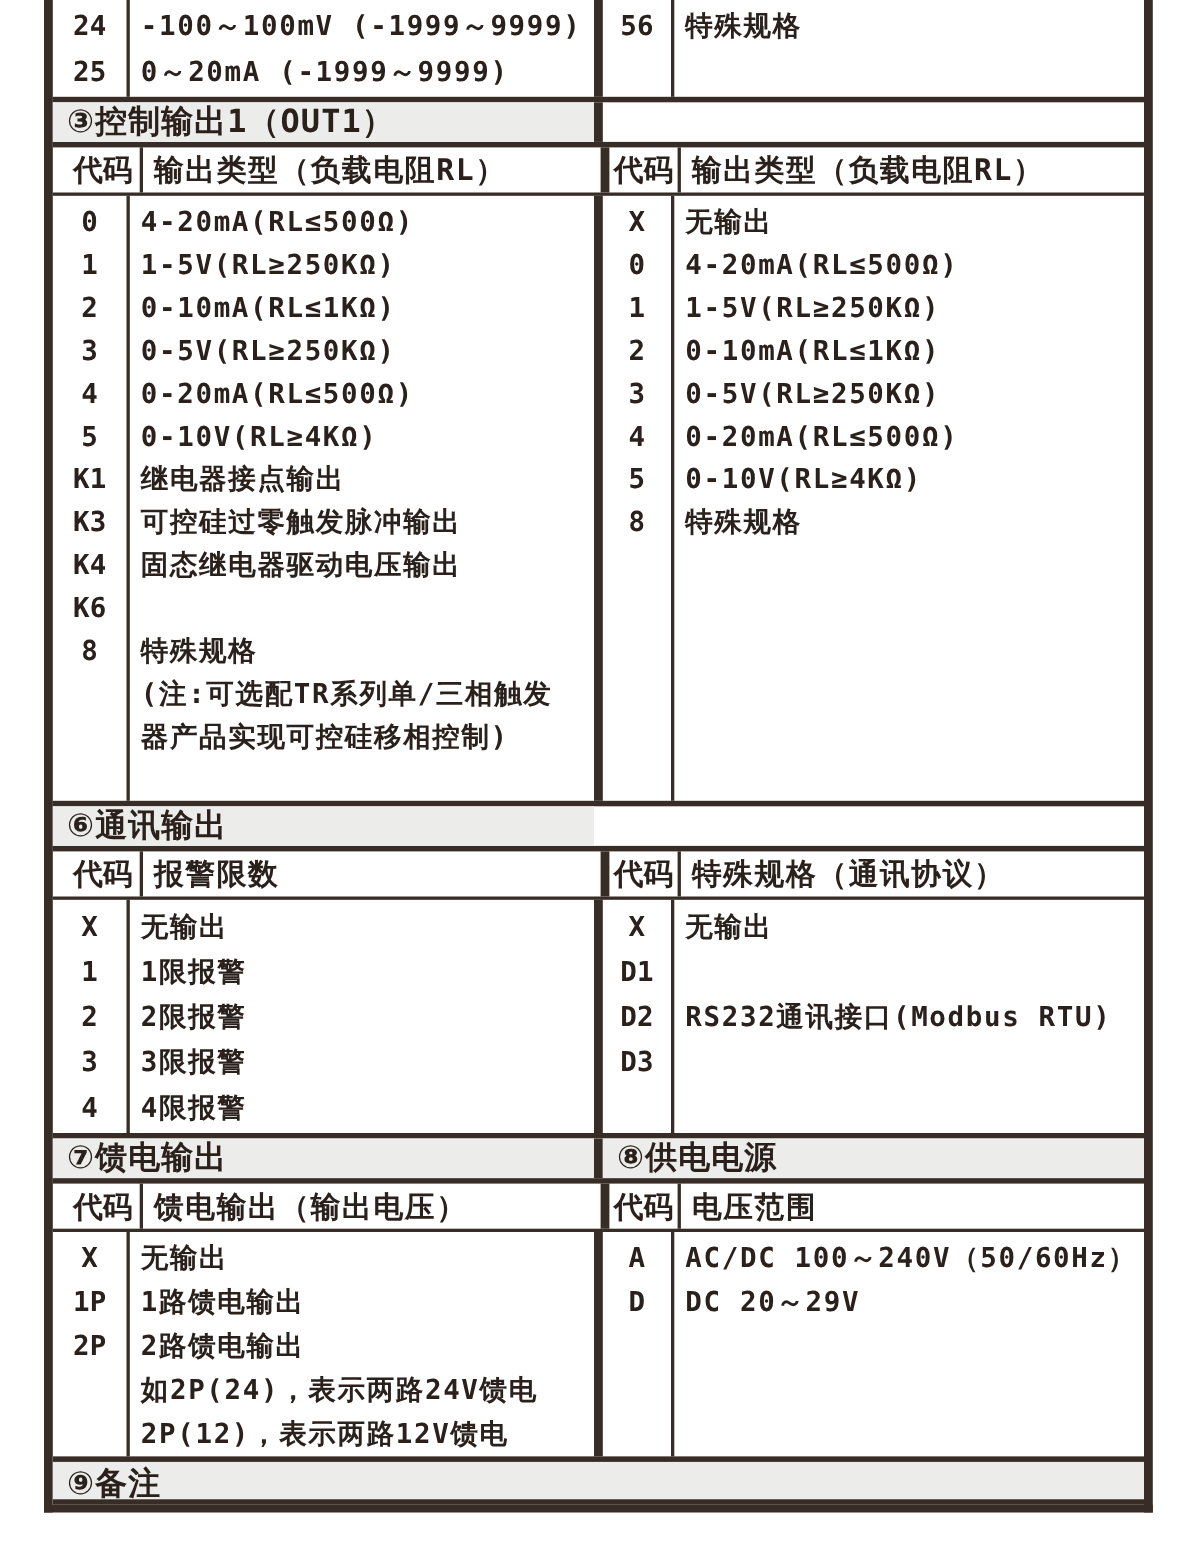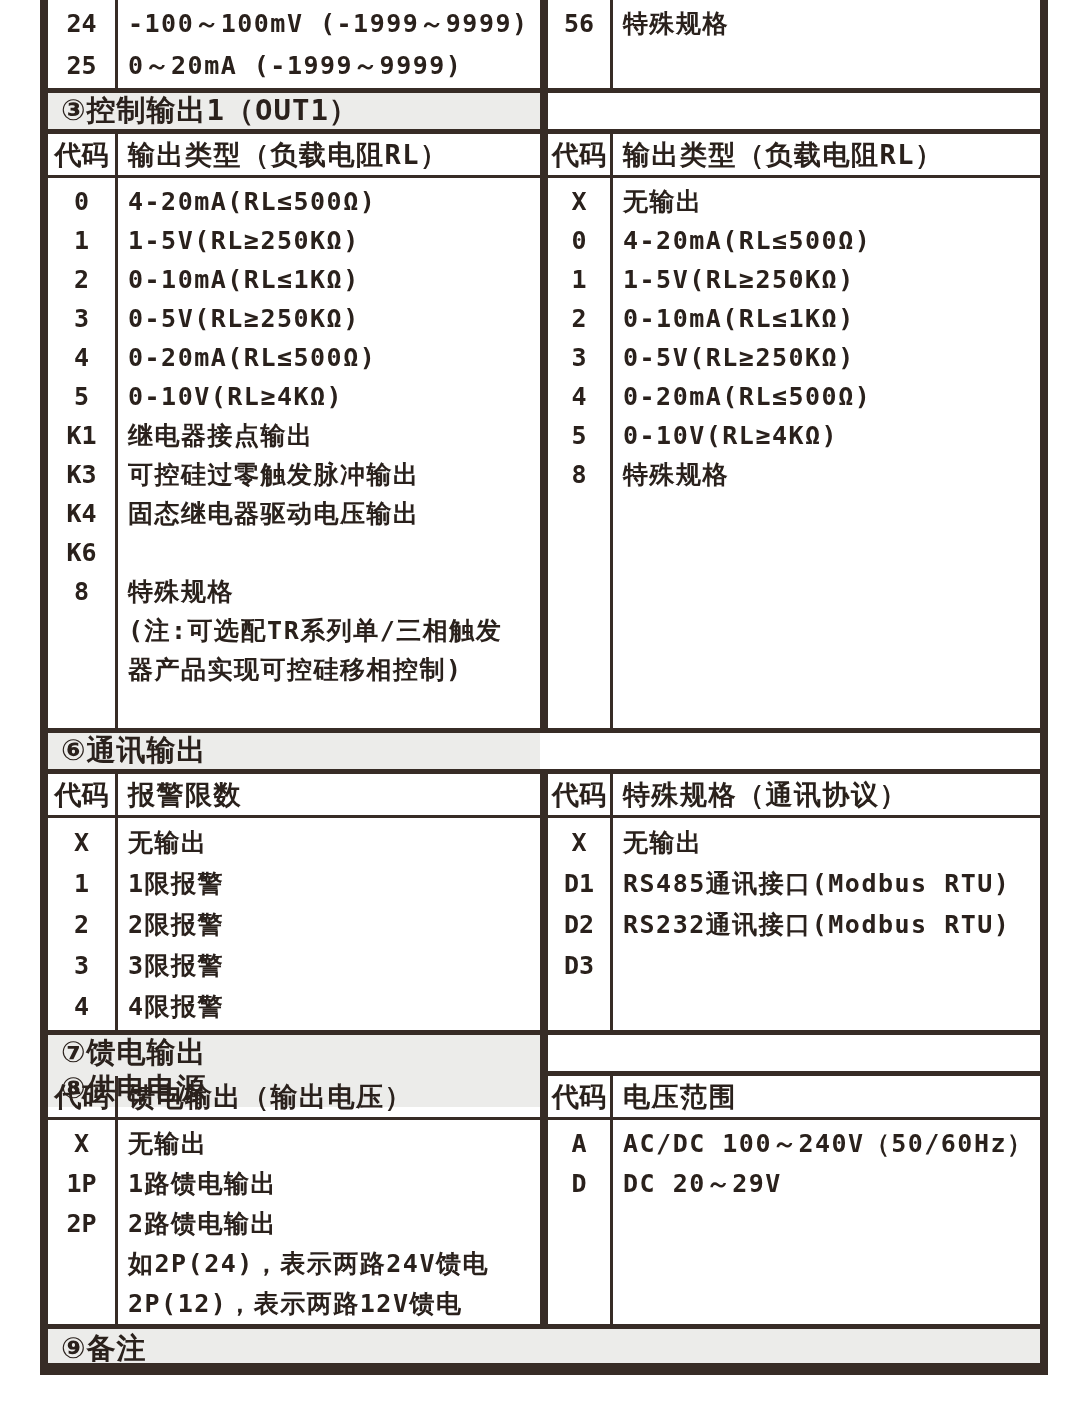--- a/index.html
+++ b/index.html
@@ -18,26 +18,26 @@
     position:absolute;left:40px;top:0;width:1008px;
     border-left:8px solid var(--ln);
     border-right:8px solid var(--ln);
     border-bottom:7px solid var(--ln);
   }
   .split{display:flex;width:100%;}
   .half{position:relative;}
   .half.l{width:500px;border-right:8px solid var(--ln);}
   .half.r{width:492px;}
   
-  .bandrow{border-top:5px solid var(--ln);border-bottom:5px solid var(--ln);height:46px;flex-direction:column;}
+  .bandrow{border-top:5px solid var(--ln);border-bottom:5px solid var(--ln);height:46px;}
   .band-cell{background:var(--band);display:flex;align-items:center;height:100%;padding-left:13px;}
   .band-title{font-size:29px;letter-spacing:1px;white-space:nowrap;}
   .fullband{border-top:5px solid var(--ln);border-bottom:5px solid var(--ln);height:44px;background:var(--band);display:flex;align-items:flex-start;padding-left:13px;}
   
-  .hdrrow{height:44px;border-bottom:3px solid var(--ln);}
+  .hdrrow{height:44px;border-bottom:3px solid var(--ln);padding-left:12px;}
   .hcell{display:flex;align-items:center;height:100%;position:relative;font-size:27px;}
   
   .body{position:relative;height:100%;font-size:25px;}
   .vdiv{position:absolute;top:0;bottom:0;width:3px;background:var(--ln);left:67px;}
   .half.r .vdiv{left:62px;}
   .row{display:flex;white-space:nowrap;}
   .code{flex:0 0 67px;text-align:center;}
   .half.r .code{flex:0 0 62px;}
   .desc{padding-left:13px;letter-spacing:1.5px;}
   
@@ -284,21 +284,20 @@
         <div class="body">
           <div class="vdiv"></div>
 
             <div class="row">
               <span class="code">X</span>
               <span class="desc">无输出</span>
             </div>
 
             <div class="row">
               <span class="code">D1</span>
-              <span class="desc">RS485通讯接口(Modbus RTU)</span>
             </div>
 
             <div class="row">
               <span class="code">D2</span>
               <span class="desc">RS232通讯接口(Modbus RTU)</span>
             </div>
 
             <div class="row">
               <span class="code">D3</span>
             </div>

